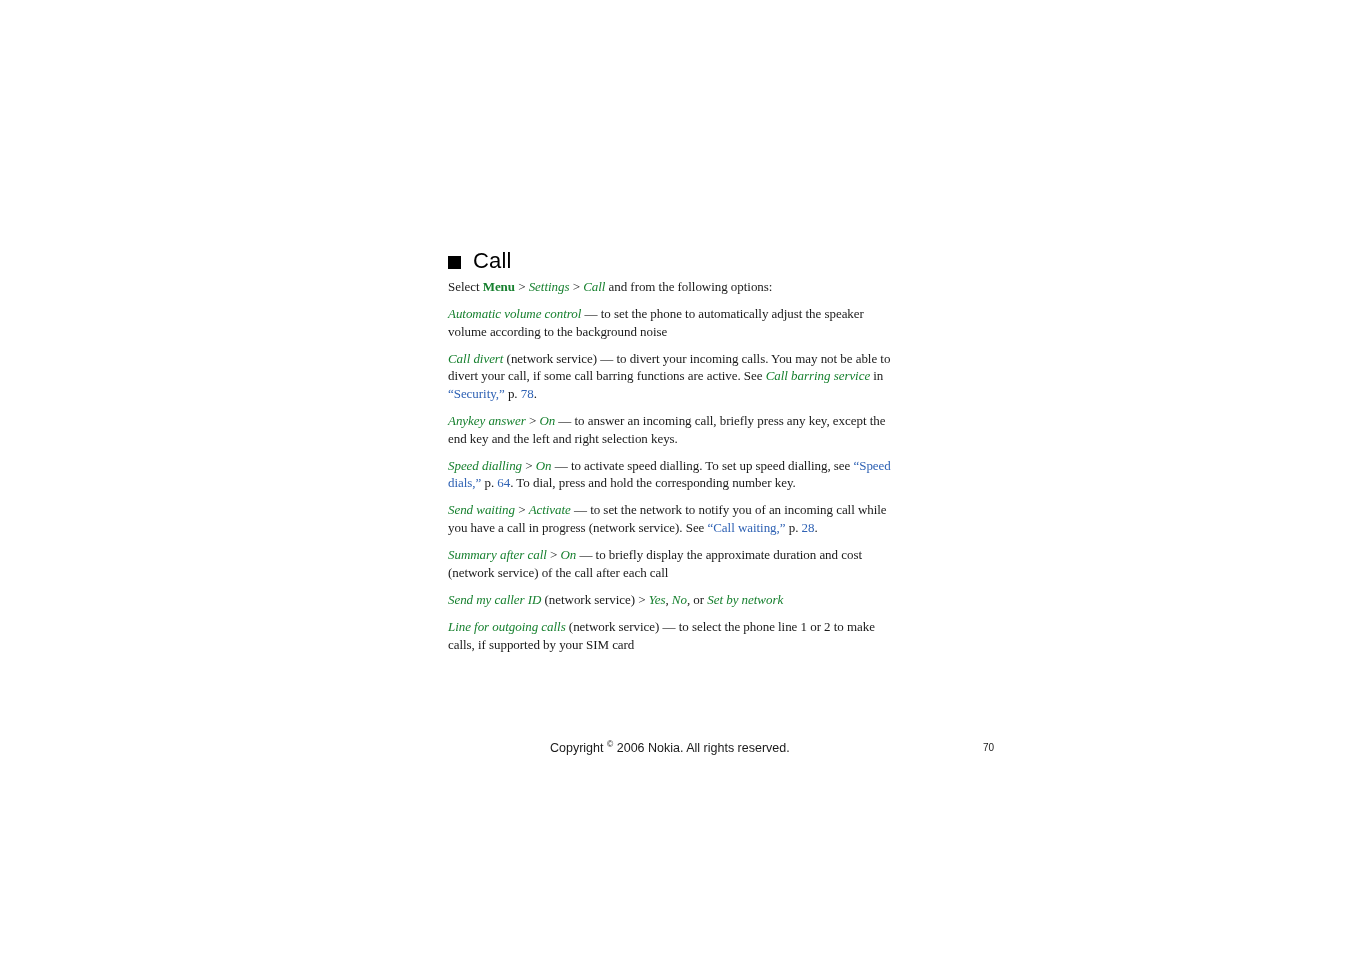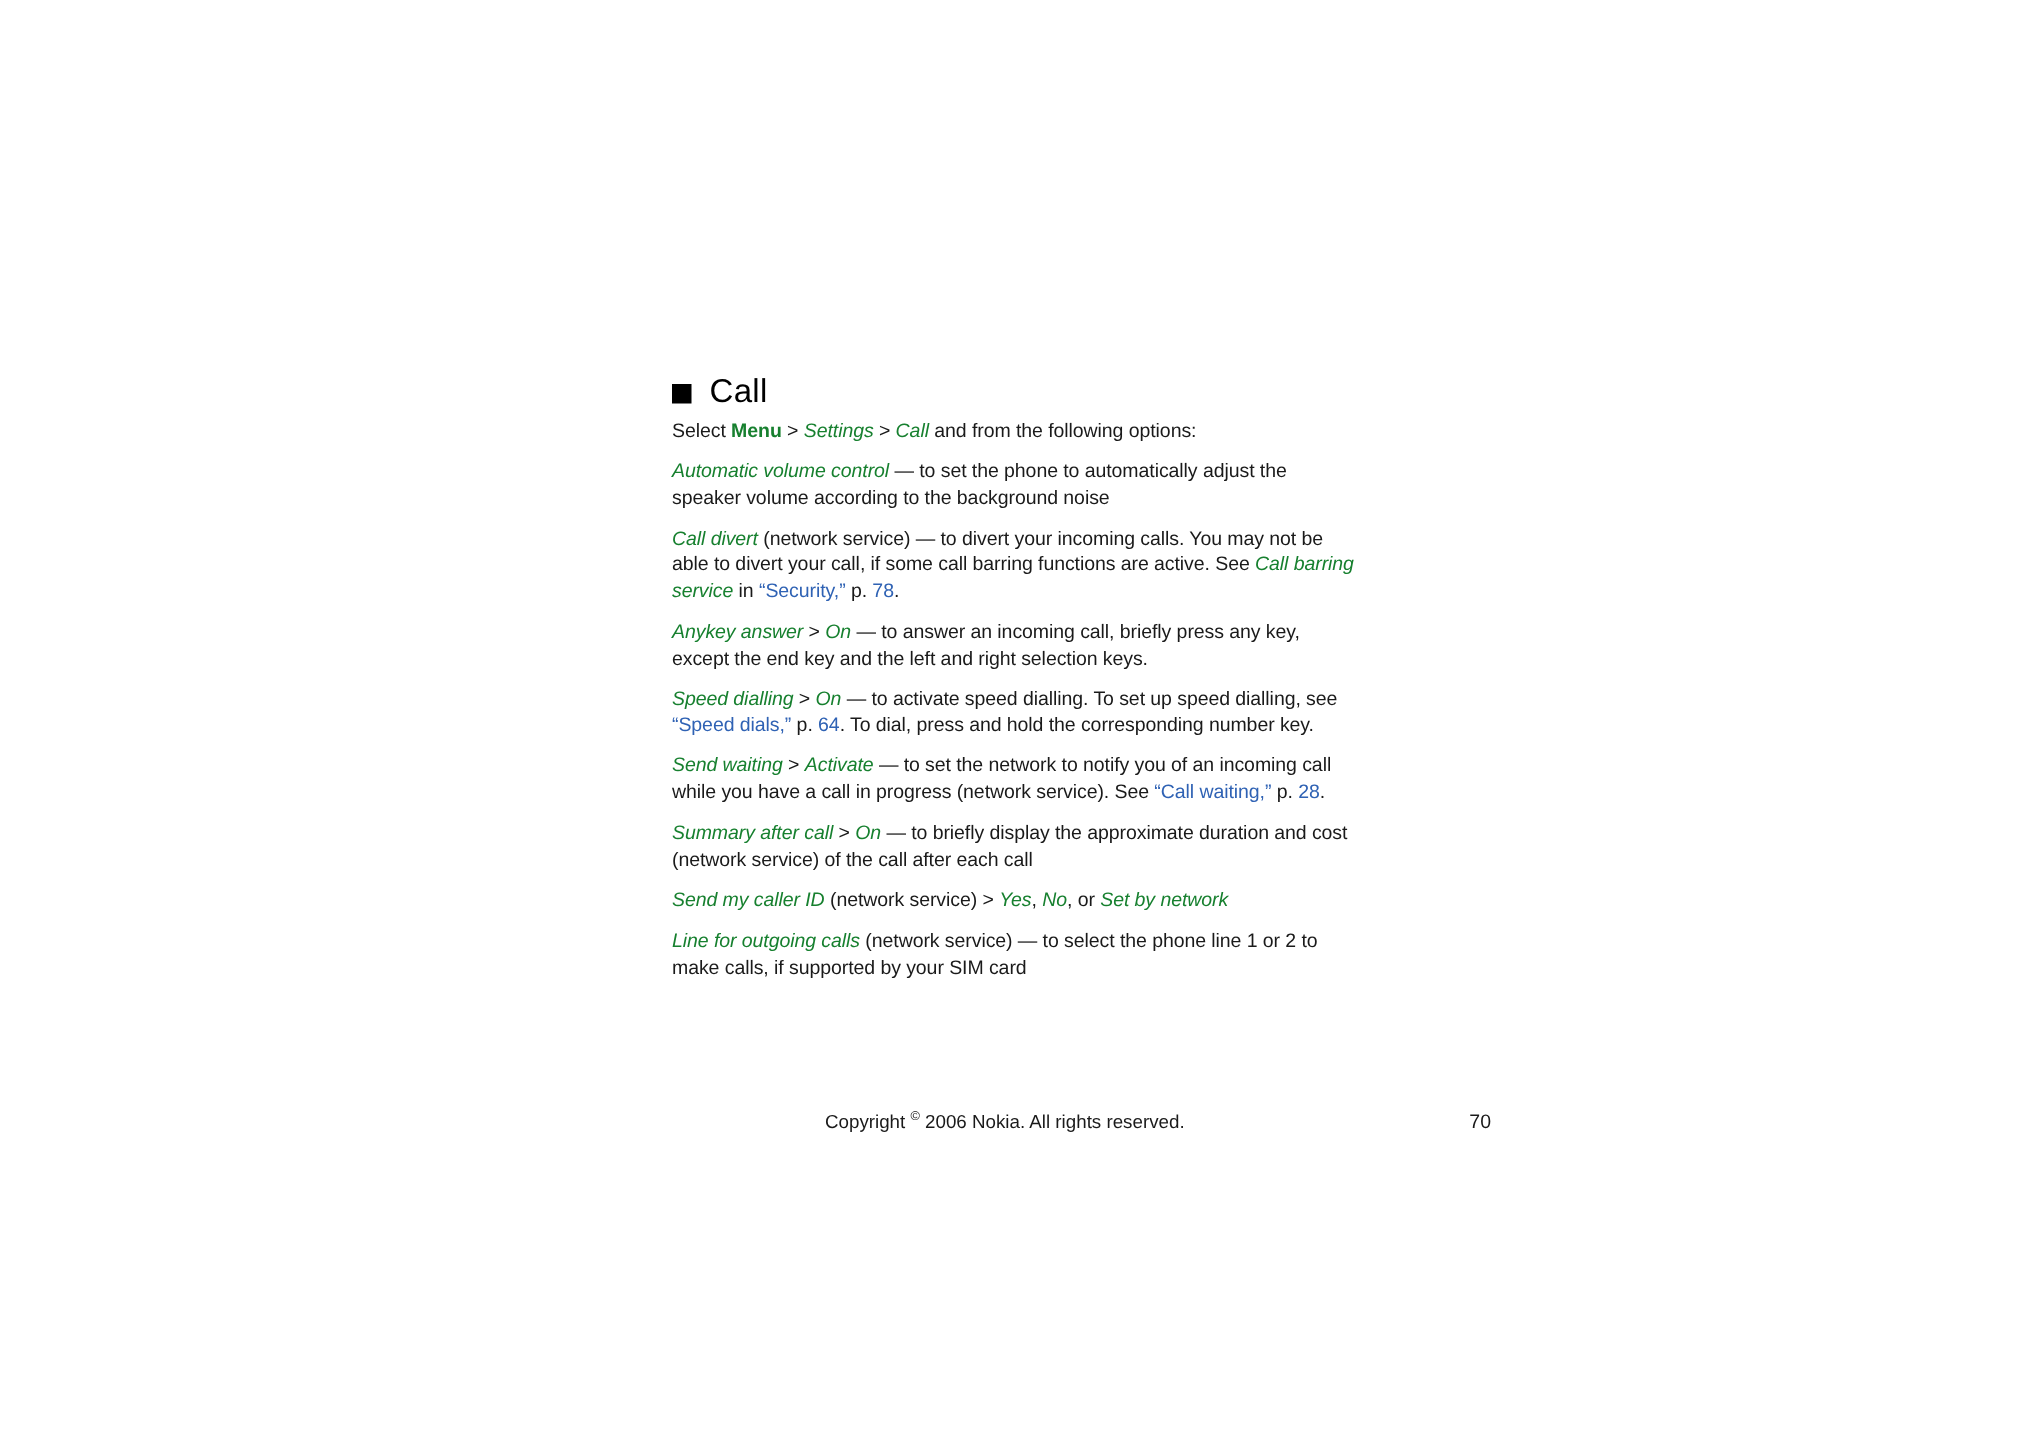--- a/index.html
+++ b/index.html
@@ -55,20 +55,21 @@
     top: 262px;
     width: 456px;
   }
   .para {
     font-size: 13.0px;
     line-height: 17.6px;
     margin: 0 0 9.5px 0;
     color: #1a1a1a;
     text-align: left;
     letter-spacing: -0.05px;
+    font-family: Liberation Serif, serif;
   }
   .para:last-child { margin-bottom: 4px; }
 
   .g   { color: #17802f; font-style: italic; }
   .gb  { color: #17802f; font-style: normal; font-weight: bold; }
   .b   { color: #2f62b4; font-style: normal; }
   .k   { color: #1a1a1a; font-style: normal; }
 
   
   .footer {
@@ -89,21 +90,21 @@
   }
   .footer-copyright sup {
     font-size: 8.5px;
     vertical-align: super;
     line-height: 0;
   }
   .footer-pagenum {
     position: absolute;
     right: 0;
     top: 0;
-    font-size: 13px;
+    font-size: 10px;
     line-height: 18px;
     color: #1a1a1a;
     text-align: right;
   }
 </style>
 </head>
 <body>
 
 <div class="page">
 

